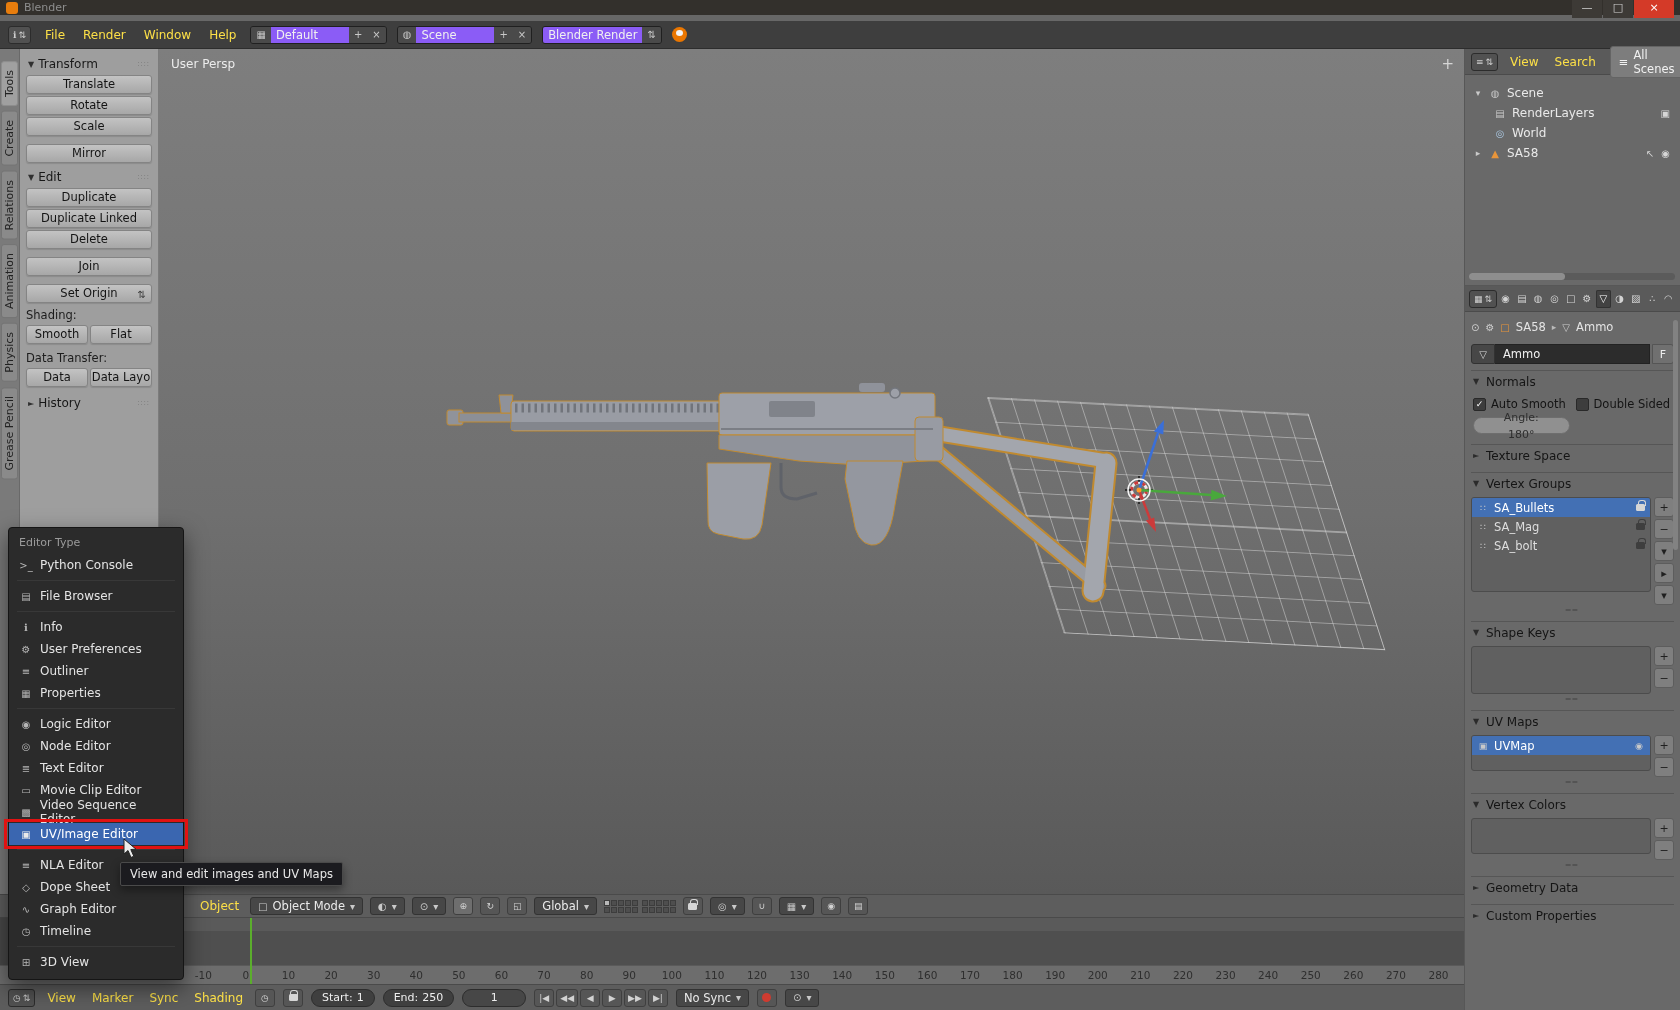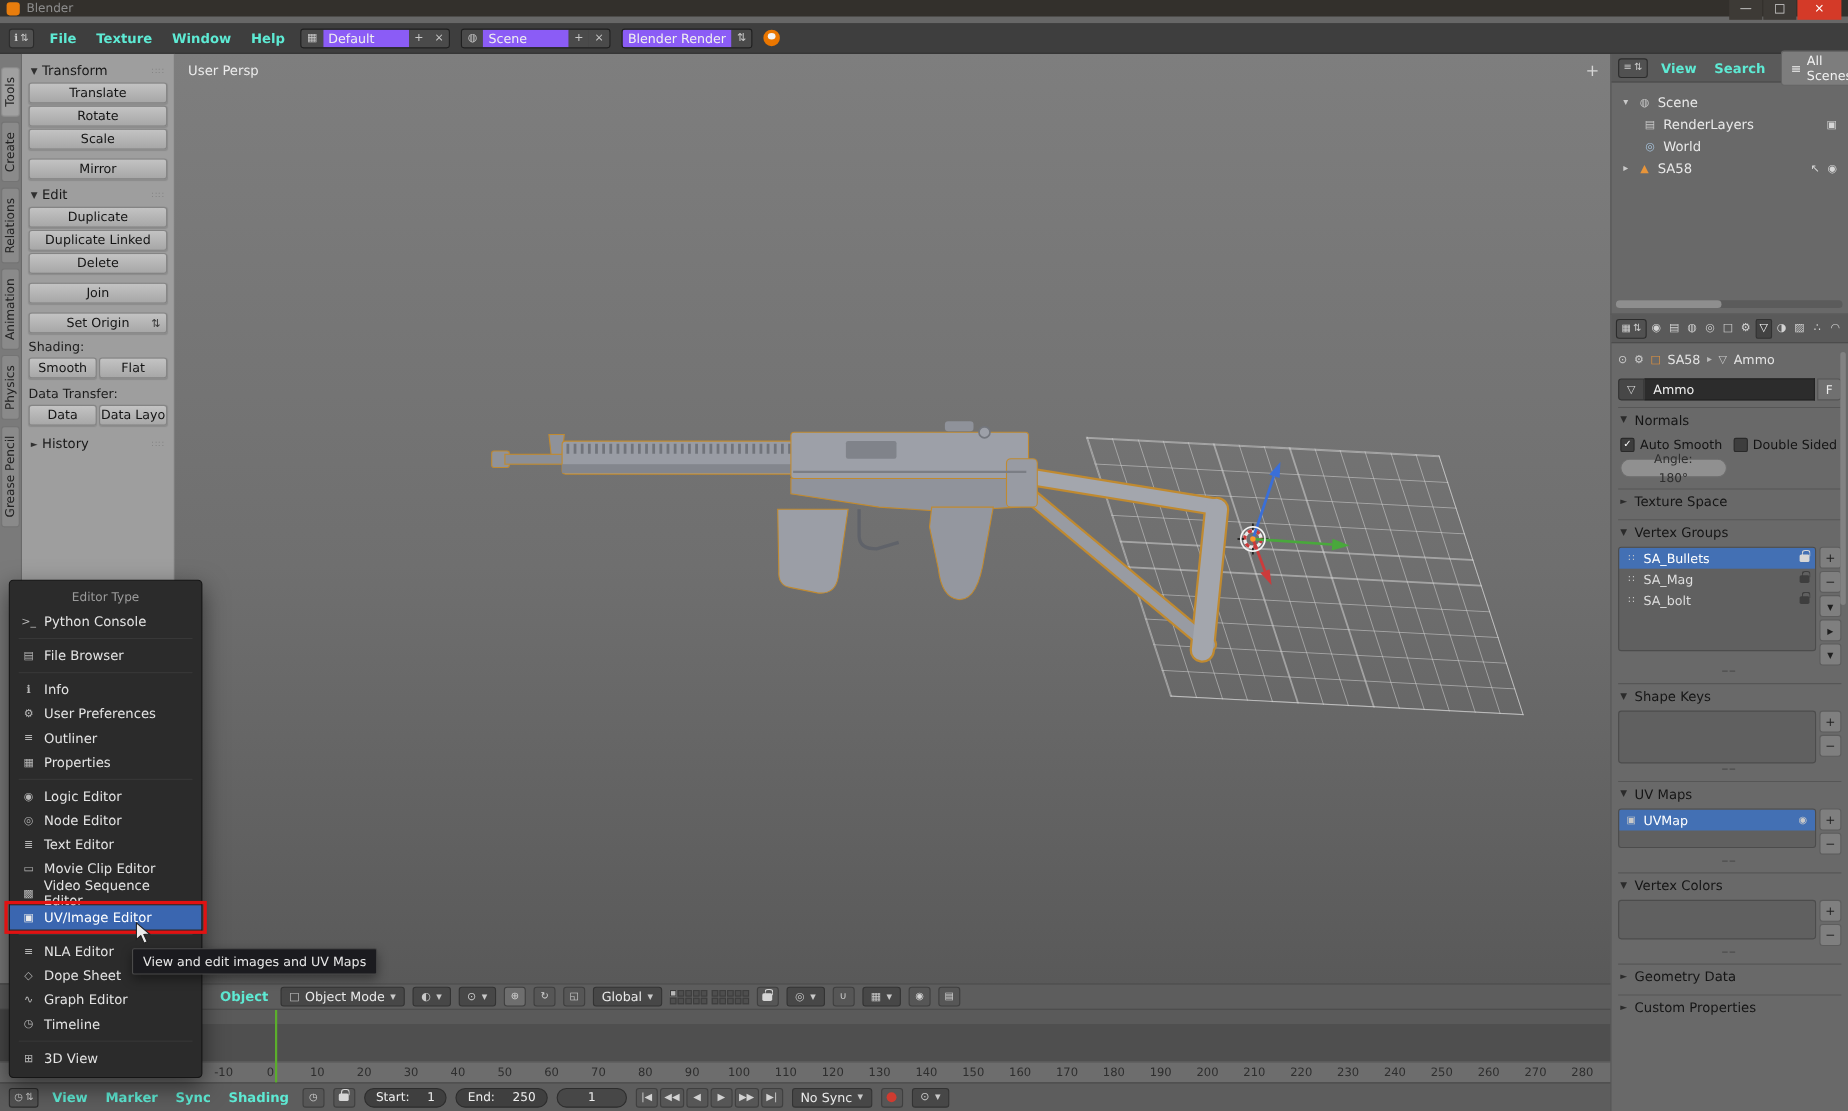--- a/index.html
+++ b/index.html
@@ -17,21 +17,21 @@
           justify-content:center; background:#3d3a36; margin-left:1px; }
   .wbtn.close { background:#d43a28; color:#fff; width:40px; }
 
   
   .infobar { position:absolute; left:0; top:21px; width:1680px; height:28px; background:#3e3e3e;
              border-bottom:1px solid #2d2d2d; display:flex; align-items:center; gap:10px;
              padding:0 8px; color:#dcdcdc; font-size:12px; }
   .edicon { height:18px; background:#515151; border:1px solid #2c2c2c; border-radius:3px;
             color:#cfcfcf; font-size:9px; display:flex; align-items:center; justify-content:center;
             gap:2px; padding:0 4px; }
-  .menu { padding:0 4px; color:#5eead4;font-weight:bold; }
+  .menu { padding:0 4px; color:#fde047; }
   .ib-field { display:flex; height:18px; border:1px solid #202020; border-radius:3px; overflow:hidden; }
   .ib-seg { background:#4a4a4a; display:flex; align-items:center; padding:0 5px; font-size:10px; color:#c9c9c9; }
   .ib-seg.txt { background:#8b5cf6; color:#f0f0f0; min-width:78px; font-size:11.5px; }
   .blogo { width:15px; height:15px; border-radius:50%; background:#ea7600; position:relative; }
   .blogo::after { content:""; position:absolute; left:4px; top:3px; width:7px; height:6px;
                   border-radius:50%; background:#f3f3f3; }
   .ib-stats { color:#c3c3c3; font-size:11.5px; }
 
   
   .tabstrip { position:absolute; left:0; top:49px; width:20px; height:845px; background:#7a7a7a;
@@ -66,21 +66,21 @@
             background:
               repeating-linear-gradient(to right, rgba(216,216,216,0.5) 0 1px, transparent 1px 23px),
               repeating-linear-gradient(to bottom, rgba(216,216,216,0.5) 0 1px, transparent 1px 23px);
             border:1px solid rgba(216,216,216,0.5); }
   .rifle-svg { position:absolute; left:0; top:0; }
 
   
   .popup { position:absolute; left:8px; top:527px; width:176px; background:#2b2b2b;
            border:1px solid #151515; border-radius:4px; box-shadow:0 8px 22px rgba(0,0,0,0.5);
            padding:4px 0 6px; z-index:50; }
-  .popup-title { color:#9b9b9b; font-size:11px; height:22px; padding:4px 10px 0;text-align:center; }
+  .popup-title { color:#9b9b9b; font-size:11px; height:22px; padding:4px 10px 0; }
   .mi { height:22px; display:flex; align-items:center; gap:7px; padding:0 10px; font-size:12px; color:#e4e4e4; }
   .mi .ic { width:14px; text-align:center; font-size:10px; color:#b6b6b6; }
   .mi.sel { background:#3a66b0; color:#fff; }
   .mi.sel .ic { color:#eaeaea; }
   .msep { height:9px; position:relative; }
   .msep::after { content:""; position:absolute; left:8px; right:8px; top:4px; border-top:1px solid #383838; }
   .redbox { position:absolute; left:4px; top:819px; width:184px; height:30px;
             border:3px solid #e11212; z-index:60; }
   .cursor-svg { position:absolute; left:123px; top:838px; z-index:70; }
   .tooltip { position:absolute; left:120px; top:862px; background:#1b1b1f; border:1px solid #4a4a4a;
@@ -176,21 +176,21 @@
   .tl-darkleft { position:absolute; left:0; top:0; width:180px; height:47px; background:#484848; }
   .tl-ruler { position:absolute; left:0; top:47px; width:1464px; height:19px; background:#6d6d6d;
               border-top:1px solid #5a5a5a; }
   .ruler-cells { position:absolute; left:182px; top:0; width:1278px; height:19px; display:flex; }
   .rcell { flex:1; text-align:center; font-size:10.5px; color:#2e2e2e; line-height:18px; }
   .playhead { position:absolute; left:250px; top:0; width:2px; height:66px; background:#5bae2c; z-index:3; }
   .tl-header { position:absolute; left:0; top:66px; width:1464px; height:26px; background:#5d5d5d;
                border-top:1px solid #4a4a4a; display:flex; align-items:center; gap:8px; padding:0 8px;
                font-size:12px; color:#e2e2e2; }
   .pill { background:#3f3f3f; border:1px solid #2d2d2d; border-radius:9px; height:18px; display:flex;
-          align-items:center; padding:0 10px; color:#efefef; font-size:11px; gap:16px; }
+          align-items:center; padding:0 10px; color:#efefef; font-size:11px; gap:4px; }
   .pill.frame { min-width:64px; justify-content:center; background:#474747; }
   .pb { display:flex; gap:2px; }
   .recdot { width:9px; height:9px; border-radius:50%; background:#cf3b30; }
 </style>
 </head>
 <body>
 
 <div class="titlebar">
   <span class="appicon"></span>
   <span class="wtitle">Blender</span>
@@ -200,21 +200,21 @@
     <span class="wbtn close">×</span>
   </div>
 </div>
 
 <div class="infobar">
   <span class="edicon">
     <span>ℹ</span>
     <span>⇅</span>
   </span>
   <span class="menu">File</span>
-  <span class="menu">Texture</span>
+  <span class="menu">Render</span>
   <span class="menu">Window</span>
   <span class="menu">Help</span>
   <span class="ib-field">
     <span class="ib-seg">▦</span>
     <span class="ib-seg txt">Default</span>
     <span class="ib-seg">+</span>
     <span class="ib-seg">×</span>
   </span>
   <span class="ib-field">
     <span class="ib-seg">◍</span>

